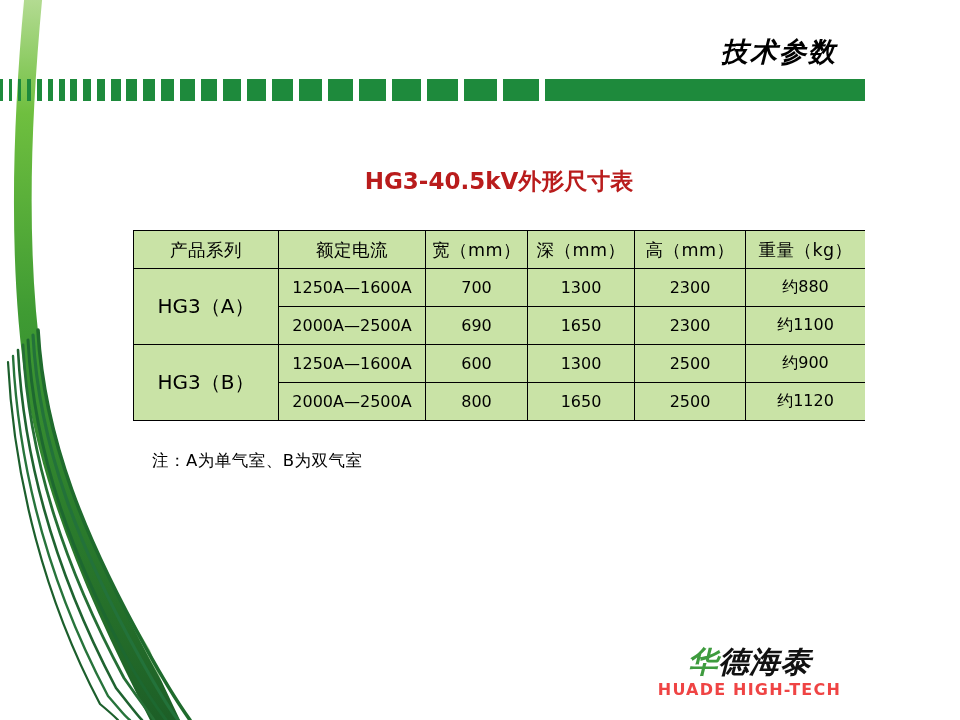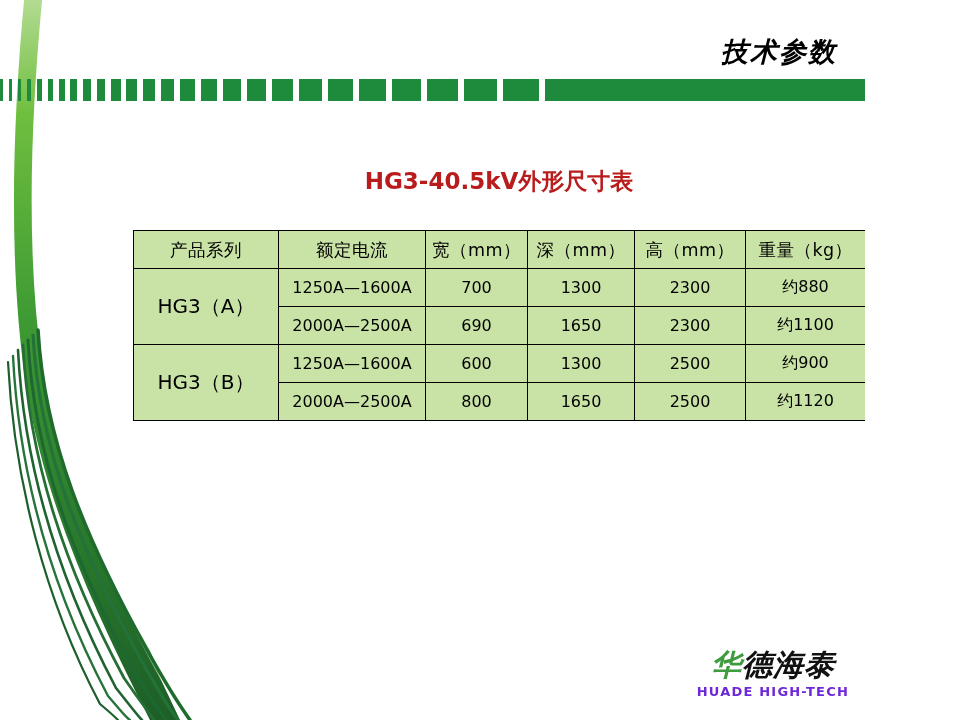--- a/index.html
+++ b/index.html
@@ -131,41 +131,41 @@
     top: 450px;
     font-family: "DejaVu Sans", sans-serif;
     font-size: 16.5px;
     color: #000000;
     letter-spacing: 0.5px;
   }
 
   
   #logo {
     position: absolute;
-    right: 16px;
+    right: 24px;
     bottom: 22px;
     text-align: center;
     line-height: 1;
   }
   #logo-mark {
     font-family: "DejaVu Sans", sans-serif;
     font-size: 30px;
     font-weight: bold;
     font-style: italic;
     letter-spacing: 1px;
     white-space: nowrap;
   }
   #logo-mark .hua { color: #3e9b3e; }
   #logo-mark .rest { color: #111111; }
   #logo-sub {
     margin-top: 5px;
     font-family: "DejaVu Sans", sans-serif;
-    font-size: 13px;
-    font-weight: bold;
-    color: #6d28d9;
+    font-size: 16px;
+    font-weight: bold;
+    color: #ef4444;
     letter-spacing: 1.2px;
     white-space: nowrap;
   }
 </style>
 </head>
 <body>
 
 <div id="slide">
 
   <svg id="ribbon-art" viewBox="0 0 300 720" preserveAspectRatio="none" aria-hidden="true">
@@ -280,19 +280,20 @@
       <tr>
         <td>2000A—2500A</td>
         <td>800</td>
         <td>1650</td>
         <td>2500</td>
         <td>约1120</td>
       </tr>
     </tbody>
   </table>
 
+  <div id="table-note">注：A为单气室、B为双气室</div>
 
   <div id="logo">
     <div id="logo-mark"><span class="hua">华</span><span class="rest">德海泰</span></div>
     <div id="logo-sub">HUADE HIGH-TECH</div>
   </div>
 
 </div>
 
 </body></html>

